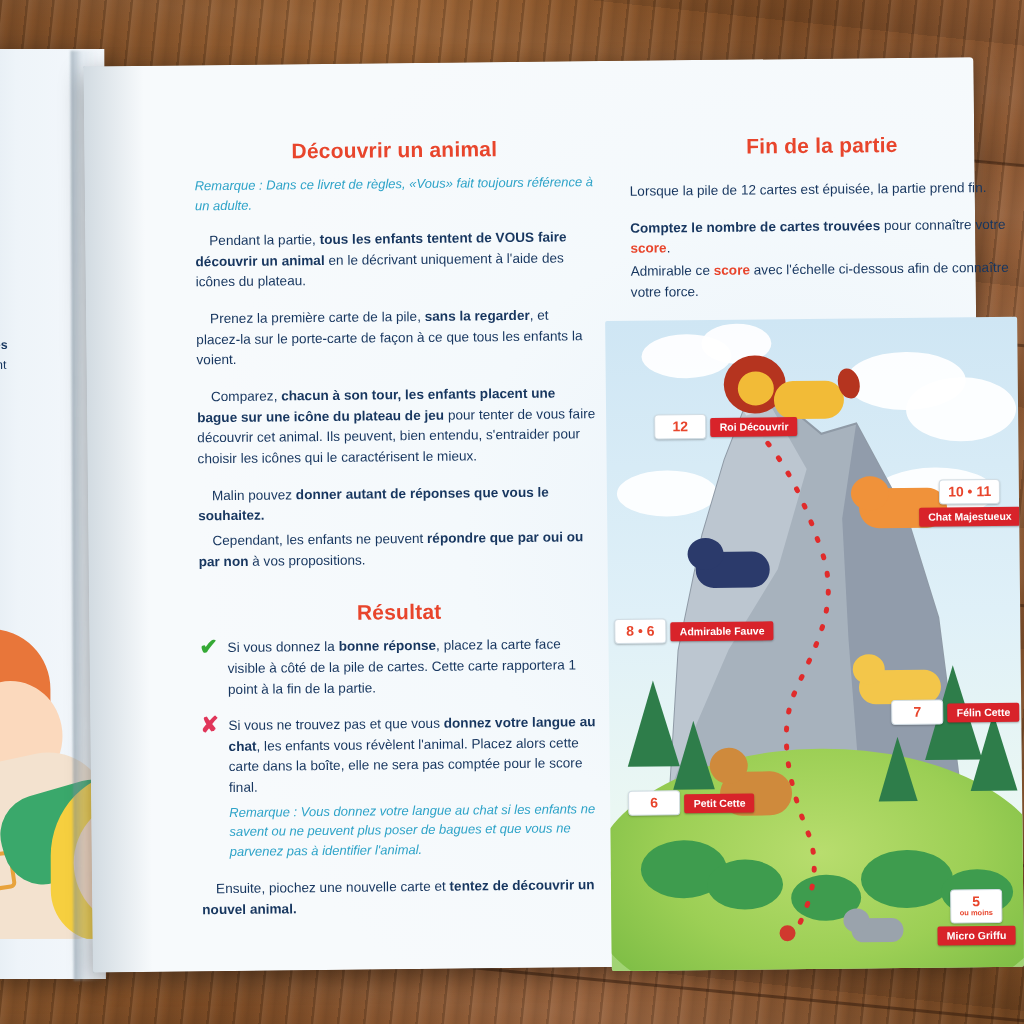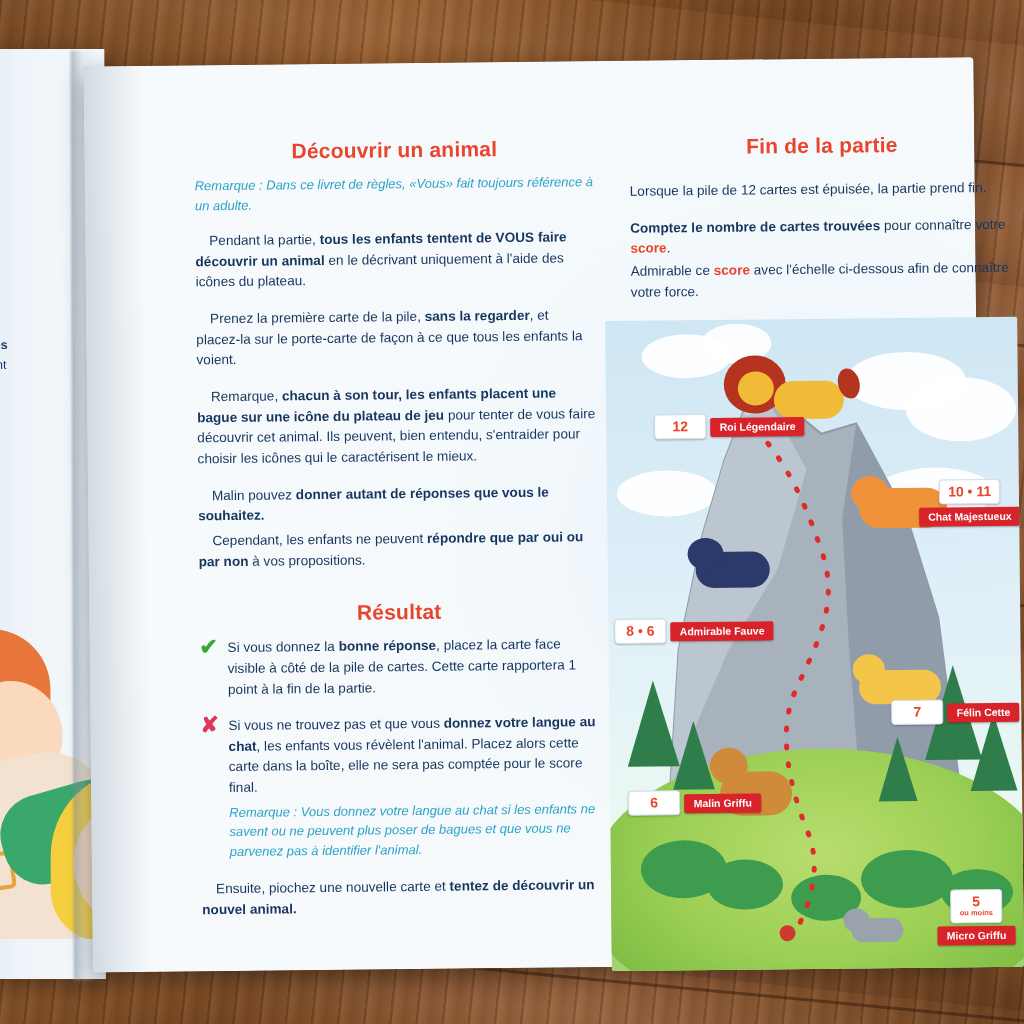--- a/index.html
+++ b/index.html
@@ -385,21 +385,21 @@
 
         <p class="indent">
           <span>Pendant la partie, </span><b>tous les enfants tentent de VOUS faire découvrir un animal</b><span> en le décrivant uniquement à l'aide des icônes du plateau.</span>
         </p>
 
         <p class="indent">
           <span>Prenez la première carte de la pile, </span><b>sans la regarder</b><span>, et placez-la sur le porte-carte de façon à ce que tous les enfants la voient.</span>
         </p>
 
         <p class="indent">
-          <span>Remarque, </span><b>chacun à son tour, les enfants placent une bague sur une icône du plateau de jeu</b><span> pour tenter de vous faire découvrir cet animal. Ils peuvent, bien entendu, s'entraider pour choisir les icônes qui le caractérisent le mieux.</span>
+          <span>Comparez, </span><b>chacun à son tour, les enfants placent une bague sur une icône du plateau de jeu</b><span> pour tenter de vous faire découvrir cet animal. Ils peuvent, bien entendu, s'entraider pour choisir les icônes qui le caractérisent le mieux.</span>
         </p>
 
         <p class="indent" style="margin-bottom:4px">
           <span>Malin pouvez </span><b>donner autant de réponses que vous le souhaitez.</b>
         </p>
 
         <p class="indent">
           <span>Cependant, les enfants ne peuvent </span><b>répondre que par oui ou par non</b><span> à vos propositions.</span>
         </p>
 
@@ -509,21 +509,21 @@
         
         <div style="position:absolute;left:240px;top:600px;width:52px;height:24px;background:#9aa3ac;border-radius:14px"></div>
         <div style="position:absolute;left:232px;top:590px;width:26px;height:24px;background:#9aa3ac;border-radius:50%"></div>
         <div style="position:absolute;left:168px;top:606px;width:16px;height:16px;background:#d0392e;border-radius:50%"></div>
 
         
         <div class="rank" style="left:48px; top:94px;">
           <div class="num">
             <span>12</span>
           </div>
-          <div class="banner">Roi Légendaire</div>
+          <div class="banner">Roi Découvrir</div>
         </div>
 
         <div class="rank" style="left:312px; top:162px;">
           <div class="num">
             <span>10 • 11</span>
           </div>
           <div class="banner">Chat Majestueux</div>
         </div>
 
         <div class="rank" style="left:6px; top:298px;">
@@ -537,21 +537,21 @@
           <div class="num">
             <span>7</span>
           </div>
           <div class="banner">Félin Cette</div>
         </div>
 
         <div class="rank" style="left:18px; top:470px;">
           <div class="num">
             <span>6</span>
           </div>
-          <div class="banner">Malin Griffu</div>
+          <div class="banner">Petit Cette</div>
         </div>
 
         <div class="rank" style="left:318px; top:572px;">
           <div class="num">
             <span>5</span>
             <small>ou moins</small>
           </div>
           <div class="banner">Micro Griffu</div>
         </div>
 

